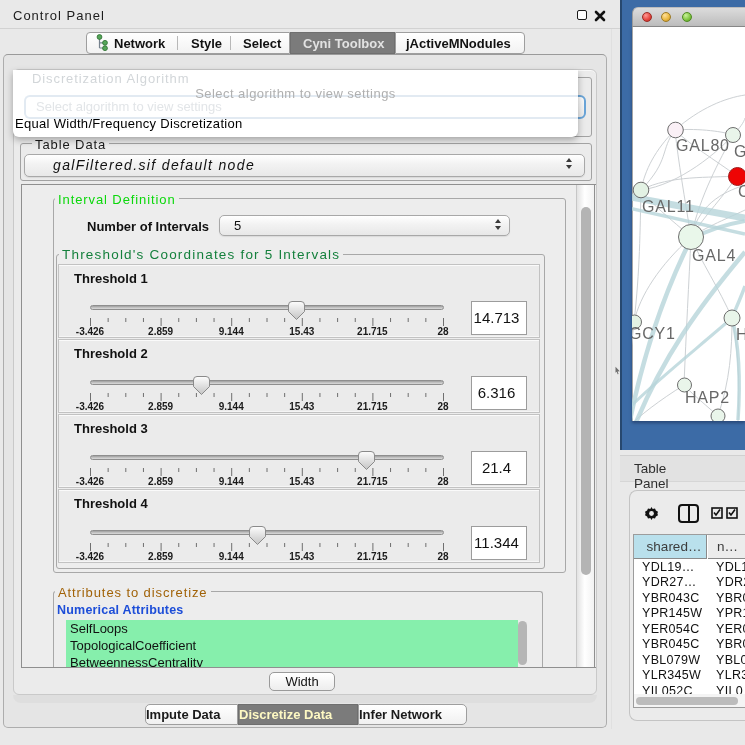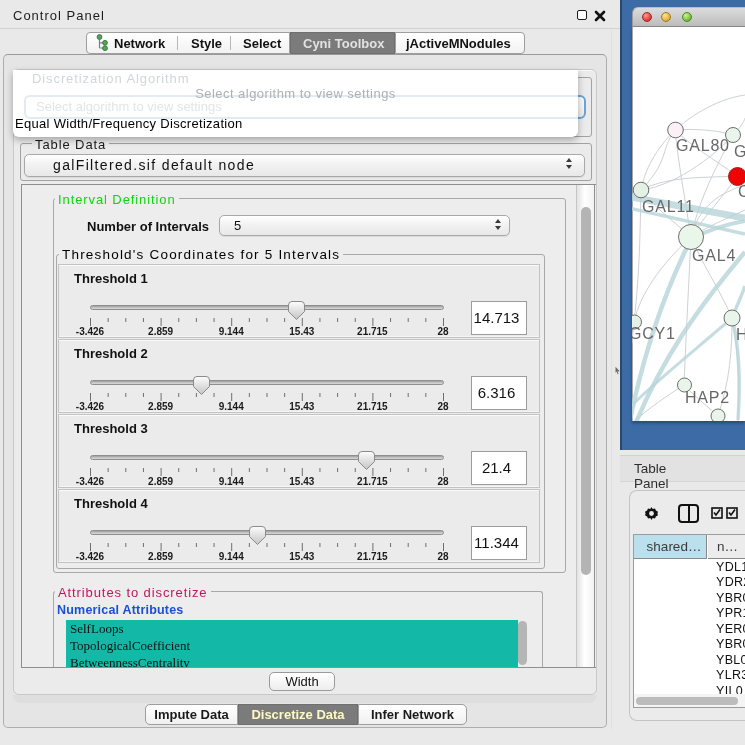--- a/index.html
+++ b/index.html
@@ -23,21 +23,21 @@
 .track { position:absolute; left:31px; top:40px; width:354px; height:5px; border-radius:3px;
   background:linear-gradient(#9d9d9d,#c7c7c7 60%,#d9d9d9); border:1px solid #8e8e8e; }
 .vbox { position:absolute; left:412px; top:36px; width:56px; height:34px; background:#fff;
   border:1px solid #9c9c9c; font-size:15px; color:#111; text-align:center; line-height:32px; padding-right:5px; }
 .ticks { position:absolute; left:31px; top:53px; width:354px; height:9px; }
 .tlabels { position:absolute; left:0; top:61px; width:482px; height:12px;
   font-size:10px; font-weight:bold; color:#1a1a1a; }
 .tlabels span { position:absolute; transform:translateX(-50%); }
 .thumb { position:absolute; top:36px; width:17px; height:19px; }
 .btab { position:absolute; top:704px; height:21px; border:1px solid #9e9e9e; background:linear-gradient(#ffffff,#f0f0f0);
-  font-size:13px; font-weight:600; color:#1a1a1a; text-align:center; line-height:19px; }
+  font-size:13px; font-weight:600; color:#1a1a1a; text-align:left; line-height:19px; }
 </style>
 </head>
 <body>
 <div id="stage">
 
   <div class="abs" style="left:0;top:0;width:620px;height:29px;background:#e9e9e9;border-bottom:1px solid #d2d2d2;"></div>
   <div class="abs" style="left:13px;top:8px;font-size:13px;letter-spacing:1px;color:#1c1c1c;">Control Panel</div>
   <div class="abs" style="left:577px;top:10px;width:10px;height:10px;border:1.7px solid #1a1a1a;border-radius:2px;background:#fdfdfd;"></div>
   <svg class="abs" style="left:594px;top:10px;" width="12" height="12" viewBox="0 0 12 12">
     <path d="M2 2 L10 10 M10 2 L2 10" stroke="#111" stroke-width="2.6" stroke-linecap="round"></path>
@@ -67,21 +67,21 @@
 
   <div class="groupbox" style="left:20px;top:77px;width:572px;height:60px;"></div>
   <div class="grouptitle" style="left:32px;top:71px;color:#6a6a6a;">Discretization Algorithm</div>
 
   <div class="abs" style="left:24px;top:95px;width:562px;height:24px;border:2.5px solid #6aa5d8;border-radius:6px;background:linear-gradient(#fdfdfd,#ececec);"></div>
   <div class="abs" style="left:36px;top:99px;font-size:13px;color:#888;">Select algorithm to view settings</div>
 
   <div class="groupbox" style="left:20px;top:143px;width:572px;height:38px;"></div>
   <div class="grouptitle" style="left:32px;top:137px;color:#1a1a1a;">Table Data</div>
   <div class="aqua-combo" style="left:24px;top:154px;width:561px;height:23px;line-height:21px;">
-    <span style="margin-left:28px;font-size:14px;letter-spacing:1.35px;">galFiltered.sif default node</span>
+    <span style="margin-left:28px;font-size:14px;letter-spacing:1.35px;font-style:italic;">galFiltered.sif default node</span>
     <div class="arrows" style="left:541px;top:3px;">
         <div class="up"></div>
         <div class="dn"></div>
       </div>
   </div>
 
   <div class="abs" style="left:21px;top:184px;width:575px;height:484px;background:#ededed;border:1px solid #8f8f8f;border-right:none;"></div>
 
   <div class="abs" style="left:576px;top:185px;width:19px;height:482px;background:linear-gradient(90deg,#e2e2e2,#ffffff 45%,#f2f2f2);border-left:1px solid #c6c6c6;border-right:1px solid #8f8f8f;"></div>
   <div class="abs" style="left:581px;top:207px;width:10px;height:368px;background:#b4b4b4;border-radius:5px;"></div>
@@ -92,21 +92,21 @@
   <div class="abs" style="left:87px;top:219px;font-size:13px;font-weight:bold;color:#111;">Number of Intervals</div>
   <div class="aqua-combo" style="left:219px;top:215px;width:291px;height:21px;line-height:19px;">
     <span style="margin-left:14px;">5</span>
     <div class="arrows" style="left:275px;top:3px;">
         <div class="up"></div>
         <div class="dn"></div>
       </div>
   </div>
 
   <div class="groupbox" style="left:56px;top:254px;width:489px;height:315px;border-color:#a8a8a8;"></div>
-  <div class="grouptitle" style="left:59px;top:247px;color:#000000;background:#ededed;font-size:13.5px;letter-spacing:1.2px;text-align:right;">Threshold's Coordinates for 5 Intervals</div>
+  <div class="grouptitle" style="left:59px;top:247px;color:#15803d;background:#ededed;font-size:13.5px;letter-spacing:1.2px;text-align:right;">Threshold's Coordinates for 5 Intervals</div>
 
   <div id="thresholds">
       <div class="tpanel" style="top:264px;height:74px;">
         <div class="tt">Threshold 1</div>
         <div class="track"></div>
         <svg class="ticks" width="354" height="9">
           <line x1="0.5" y1="0" x2="0.5" y2="8" stroke="#6f6f6f" stroke-width="1"></line>
           <line x1="18.15" y1="0" x2="18.15" y2="4" stroke="#6f6f6f" stroke-width="1"></line>
           <line x1="35.8" y1="0" x2="35.8" y2="4" stroke="#6f6f6f" stroke-width="1"></line>
           <line x1="53.449999999999996" y1="0" x2="53.449999999999996" y2="4" stroke="#6f6f6f" stroke-width="1"></line>
@@ -278,23 +278,23 @@
               <stop offset="1" stop-color="#c4c4c4"></stop>
             </linearGradient>
           </defs>
           <path d="M4 0.5 H13 Q16.5 0.5 16.5 4 V10.5 L8.5 18.5 L0.5 10.5 V4 Q0.5 0.5 4 0.5 Z" fill="url(#tg4)" stroke="#8a8a8a"></path>
         </svg>
         <div class="vbox">11.344</div>
       </div>
     </div>
 
   <div class="abs" style="left:53px;top:591px;width:490px;height:76px;border:1px solid #a8a8a8;border-bottom:none;border-radius:3px 3px 0 0;"></div>
-  <div class="grouptitle" style="left:55px;top:585px;color:#be185d;background:#ededed;">Attributes to discretize</div>
+  <div class="grouptitle" style="left:55px;top:585px;color:#a16207;background:#ededed;">Attributes to discretize</div>
   <div class="abs" style="left:57px;top:603px;font-size:12.5px;font-weight:bold;letter-spacing:0.2px;color:#1d4ed8;">Numerical Attributes</div>
-  <div class="abs" style="left:66px;top:620px;width:452px;height:47px;background:#14b8a6;overflow:hidden;font-family:Liberation Serif, serif;">
+  <div class="abs" style="left:66px;top:620px;width:452px;height:47px;background:#86efac;overflow:hidden;">
     <div style="font-size:13px;color:#111;padding-left:4px;line-height:17px;">SelfLoops<br>TopologicalCoefficient<br>BetweennessCentrality</div>
   </div>
   <div class="abs" style="left:518px;top:621px;width:9px;height:44px;background:#b5b5b5;border-radius:4.5px;"></div>
 
   <div class="abs" style="left:269px;top:672px;width:66px;height:19px;background:linear-gradient(#ffffff,#ededed);border:1px solid #9a9a9a;border-radius:5px;font-size:13px;color:#111;text-align:center;line-height:17px;">Width</div>
 
   <div class="btab" style="left:145px;width:93px;border-radius:5px 0 0 5px;">Impute Data</div>
   <div class="btab" style="left:238px;width:120px;background:#7b7b7b;border-color:#6f6f6f;color:#fef9c3;">Discretize Data</div>
   <div class="btab" style="left:358px;width:109px;border-radius:0 5px 5px 0;">Infer Network</div>
 
@@ -385,20 +385,23 @@
   <svg class="abs" style="left:711px;top:507px;" width="28" height="12" viewBox="0 0 28 12">
     <rect x="1" y="1" width="10" height="10" fill="none" stroke="#111" stroke-width="1.6"></rect>
     <path d="M3 5.5 L5 8 L9 2.5" stroke="#111" stroke-width="1.6" fill="none"></path>
     <rect x="16" y="1" width="10" height="10" fill="none" stroke="#111" stroke-width="1.6"></rect>
     <path d="M18 5.5 L20 8 L24 2.5" stroke="#111" stroke-width="1.6" fill="none"></path>
   </svg>
 
   <div class="abs" style="left:633px;top:534px;width:112px;height:174px;background:#ffffff;border:1px solid #9c9c9c;border-right:none;"></div>
   <div class="abs" style="left:634px;top:535px;width:73px;height:24px;background:#b9e0ec;border-right:1px solid #8a8a8a;border-bottom:1px solid #8a8a8a;font-size:13.5px;color:#3c3c3c;text-align:center;text-indent:8px;line-height:23px;">shared…</div>
   <div class="abs" style="left:708px;top:535px;width:37px;height:24px;background:#ececec;border-bottom:1px solid #8a8a8a;font-size:13.5px;color:#3c3c3c;padding-left:9px;line-height:23px;">n…</div>
+  <div class="abs" style="left:642px;top:560px;width:70px;font-size:12.5px;letter-spacing:0.3px;color:#111;line-height:15.45px;">
+    YDL19…<br>YDR27…<br>YBR043C<br>YPR145W<br>YER054C<br>YBR045C<br>YBL079W<br>YLR345W<br>YIL052C
+  </div>
   <div class="abs" style="left:716px;top:560px;width:29px;font-size:12.5px;letter-spacing:0.3px;color:#111;line-height:15.45px;overflow:hidden;">
     YDL1<br>YDR2<br>YBR0<br>YPR1<br>YER0<br>YBR0<br>YBL0<br>YLR3<br>YIL0
   </div>
   <div class="abs" style="left:634px;top:694px;width:111px;height:13px;background:#f4f4f4;"></div>
   <div class="abs" style="left:636px;top:697px;width:102px;height:8px;background:#bcbcbc;border-radius:4px;"></div>
 
   <div class="abs" style="left:13px;top:70px;width:565px;height:67px;background:#ffffff;border-radius:0 0 6px 6px;box-shadow:0 3px 7px rgba(0,0,0,0.3);"></div>
   <div class="abs" style="left:32px;top:71px;font-size:13px;letter-spacing:0.9px;color:#d2d6d9;">Discretization Algorithm</div>
   <div class="abs" style="left:24px;top:95px;width:554px;height:24px;border:2px solid #e2eaf2;border-right:none;border-radius:6px 0 0 6px;"></div>
   <div class="abs" style="left:36px;top:99px;font-size:13px;color:#e2e5e8;">Select algorithm to view settings</div>

